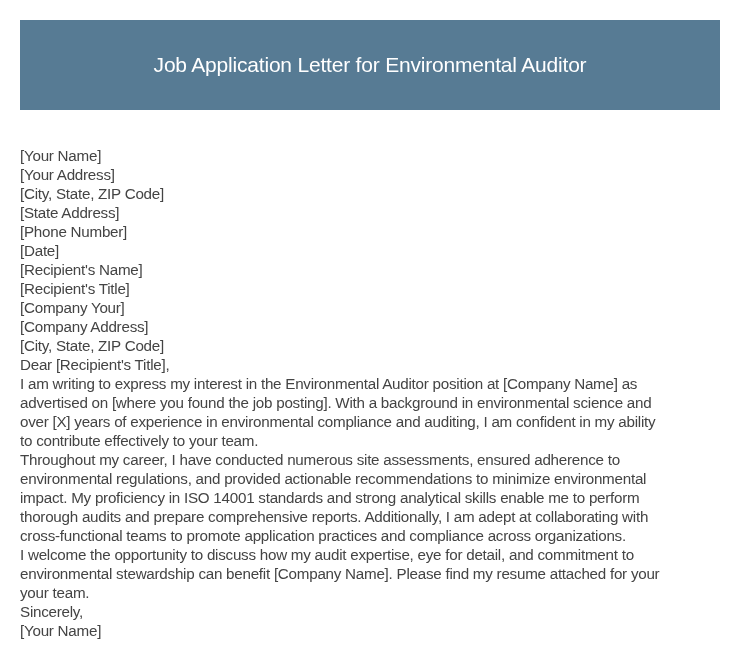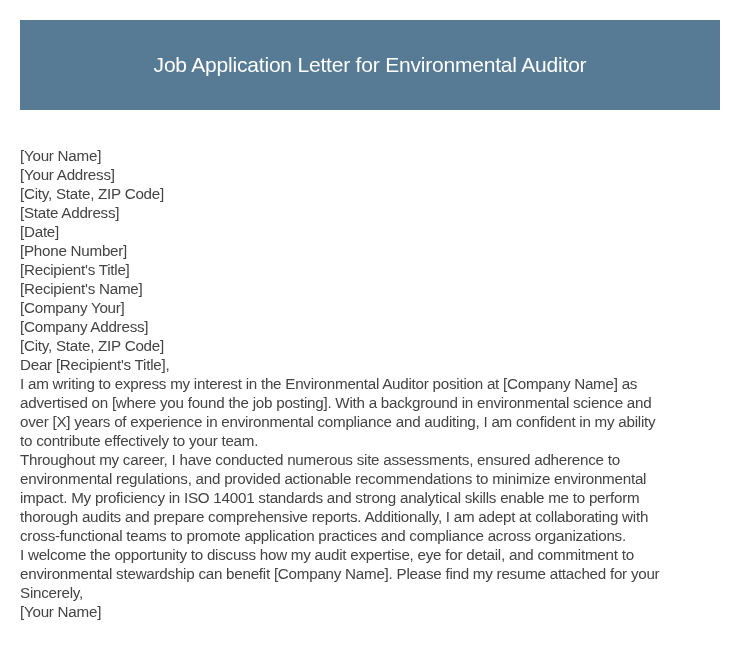--- a/index.html
+++ b/index.html
@@ -25,24 +25,24 @@
 
 <div class="header">
   <h1>Job Application Letter for Environmental Auditor</h1>
 </div>
 
 <div class="letter">
   <div class="line">[Your Name]</div>
   <div class="line">[Your Address]</div>
   <div class="line">[City, State, ZIP Code]</div>
   <div class="line">[State Address]</div>
+  <div class="line">[Phone Number]</div>
   <div class="line">[Date]</div>
-  <div class="line">[Phone Number]</div>
+  <div class="line">[Recipient's Name]</div>
   <div class="line">[Recipient's Title]</div>
-  <div class="line">[Recipient's Name]</div>
   <div class="line">[Company Your]</div>
   <div class="line">[Company Address]</div>
   <div class="line">[City, State, ZIP Code]</div>
   <div class="line">Dear [Recipient's Title],</div>
 
   <div>
     <div class="line">I am writing to express my interest in the Environmental Auditor position at [Company Name] as</div>
     <div class="line">advertised on [where you found the job posting]. With a background in environmental science and</div>
     <div class="line">over [X] years of experience in environmental compliance and auditing, I am confident in my ability</div>
     <div class="line">to contribute effectively to your team.</div>
@@ -52,17 +52,18 @@
     <div class="line">Throughout my career, I have conducted numerous site assessments, ensured adherence to</div>
     <div class="line">environmental regulations, and provided actionable recommendations to minimize environmental</div>
     <div class="line">impact. My proficiency in ISO 14001 standards and strong analytical skills enable me to perform</div>
     <div class="line">thorough audits and prepare comprehensive reports. Additionally, I am adept at collaborating with</div>
     <div class="line">cross-functional teams to promote application practices and compliance across organizations.</div>
   </div>
 
   <div>
     <div class="line">I welcome the opportunity to discuss how my audit expertise, eye for detail, and commitment to</div>
     <div class="line">environmental stewardship can benefit [Company Name]. Please find my resume attached for your</div>
+    <div class="line">your team.</div>
   </div>
 
   <div class="line">Sincerely,</div>
   <div class="line">[Your Name]</div>
 </div>
 
 </body></html>

